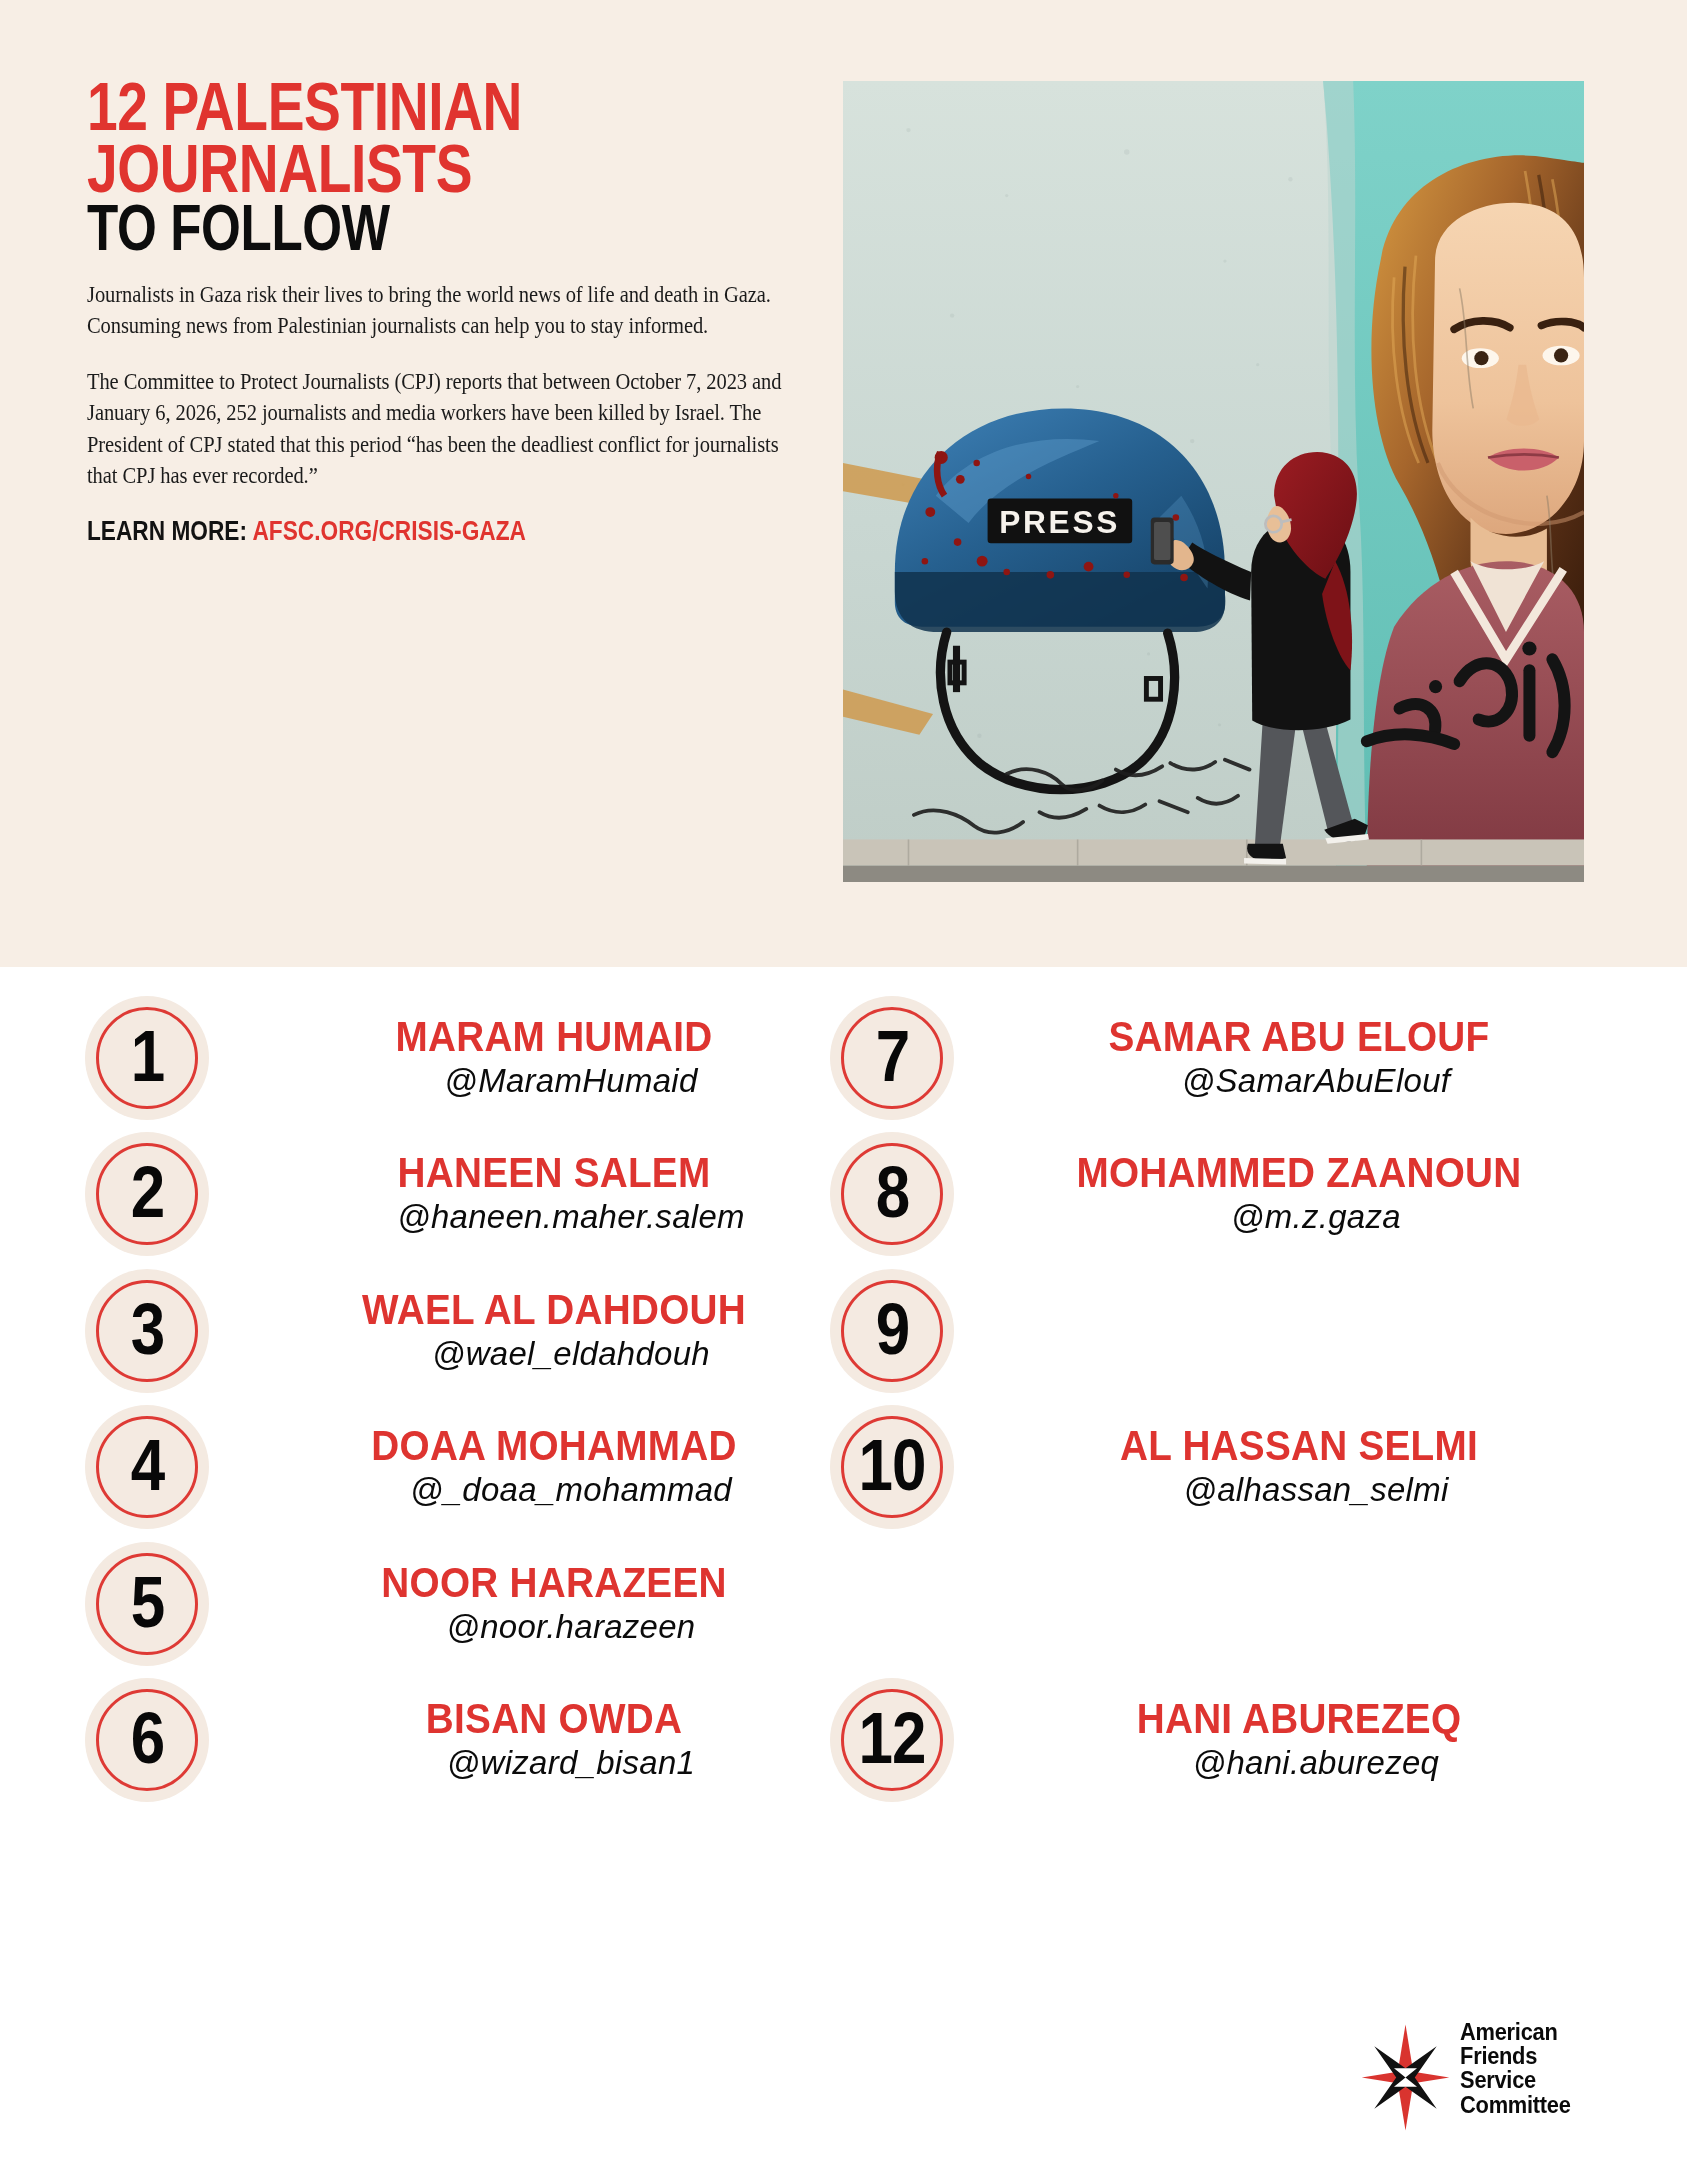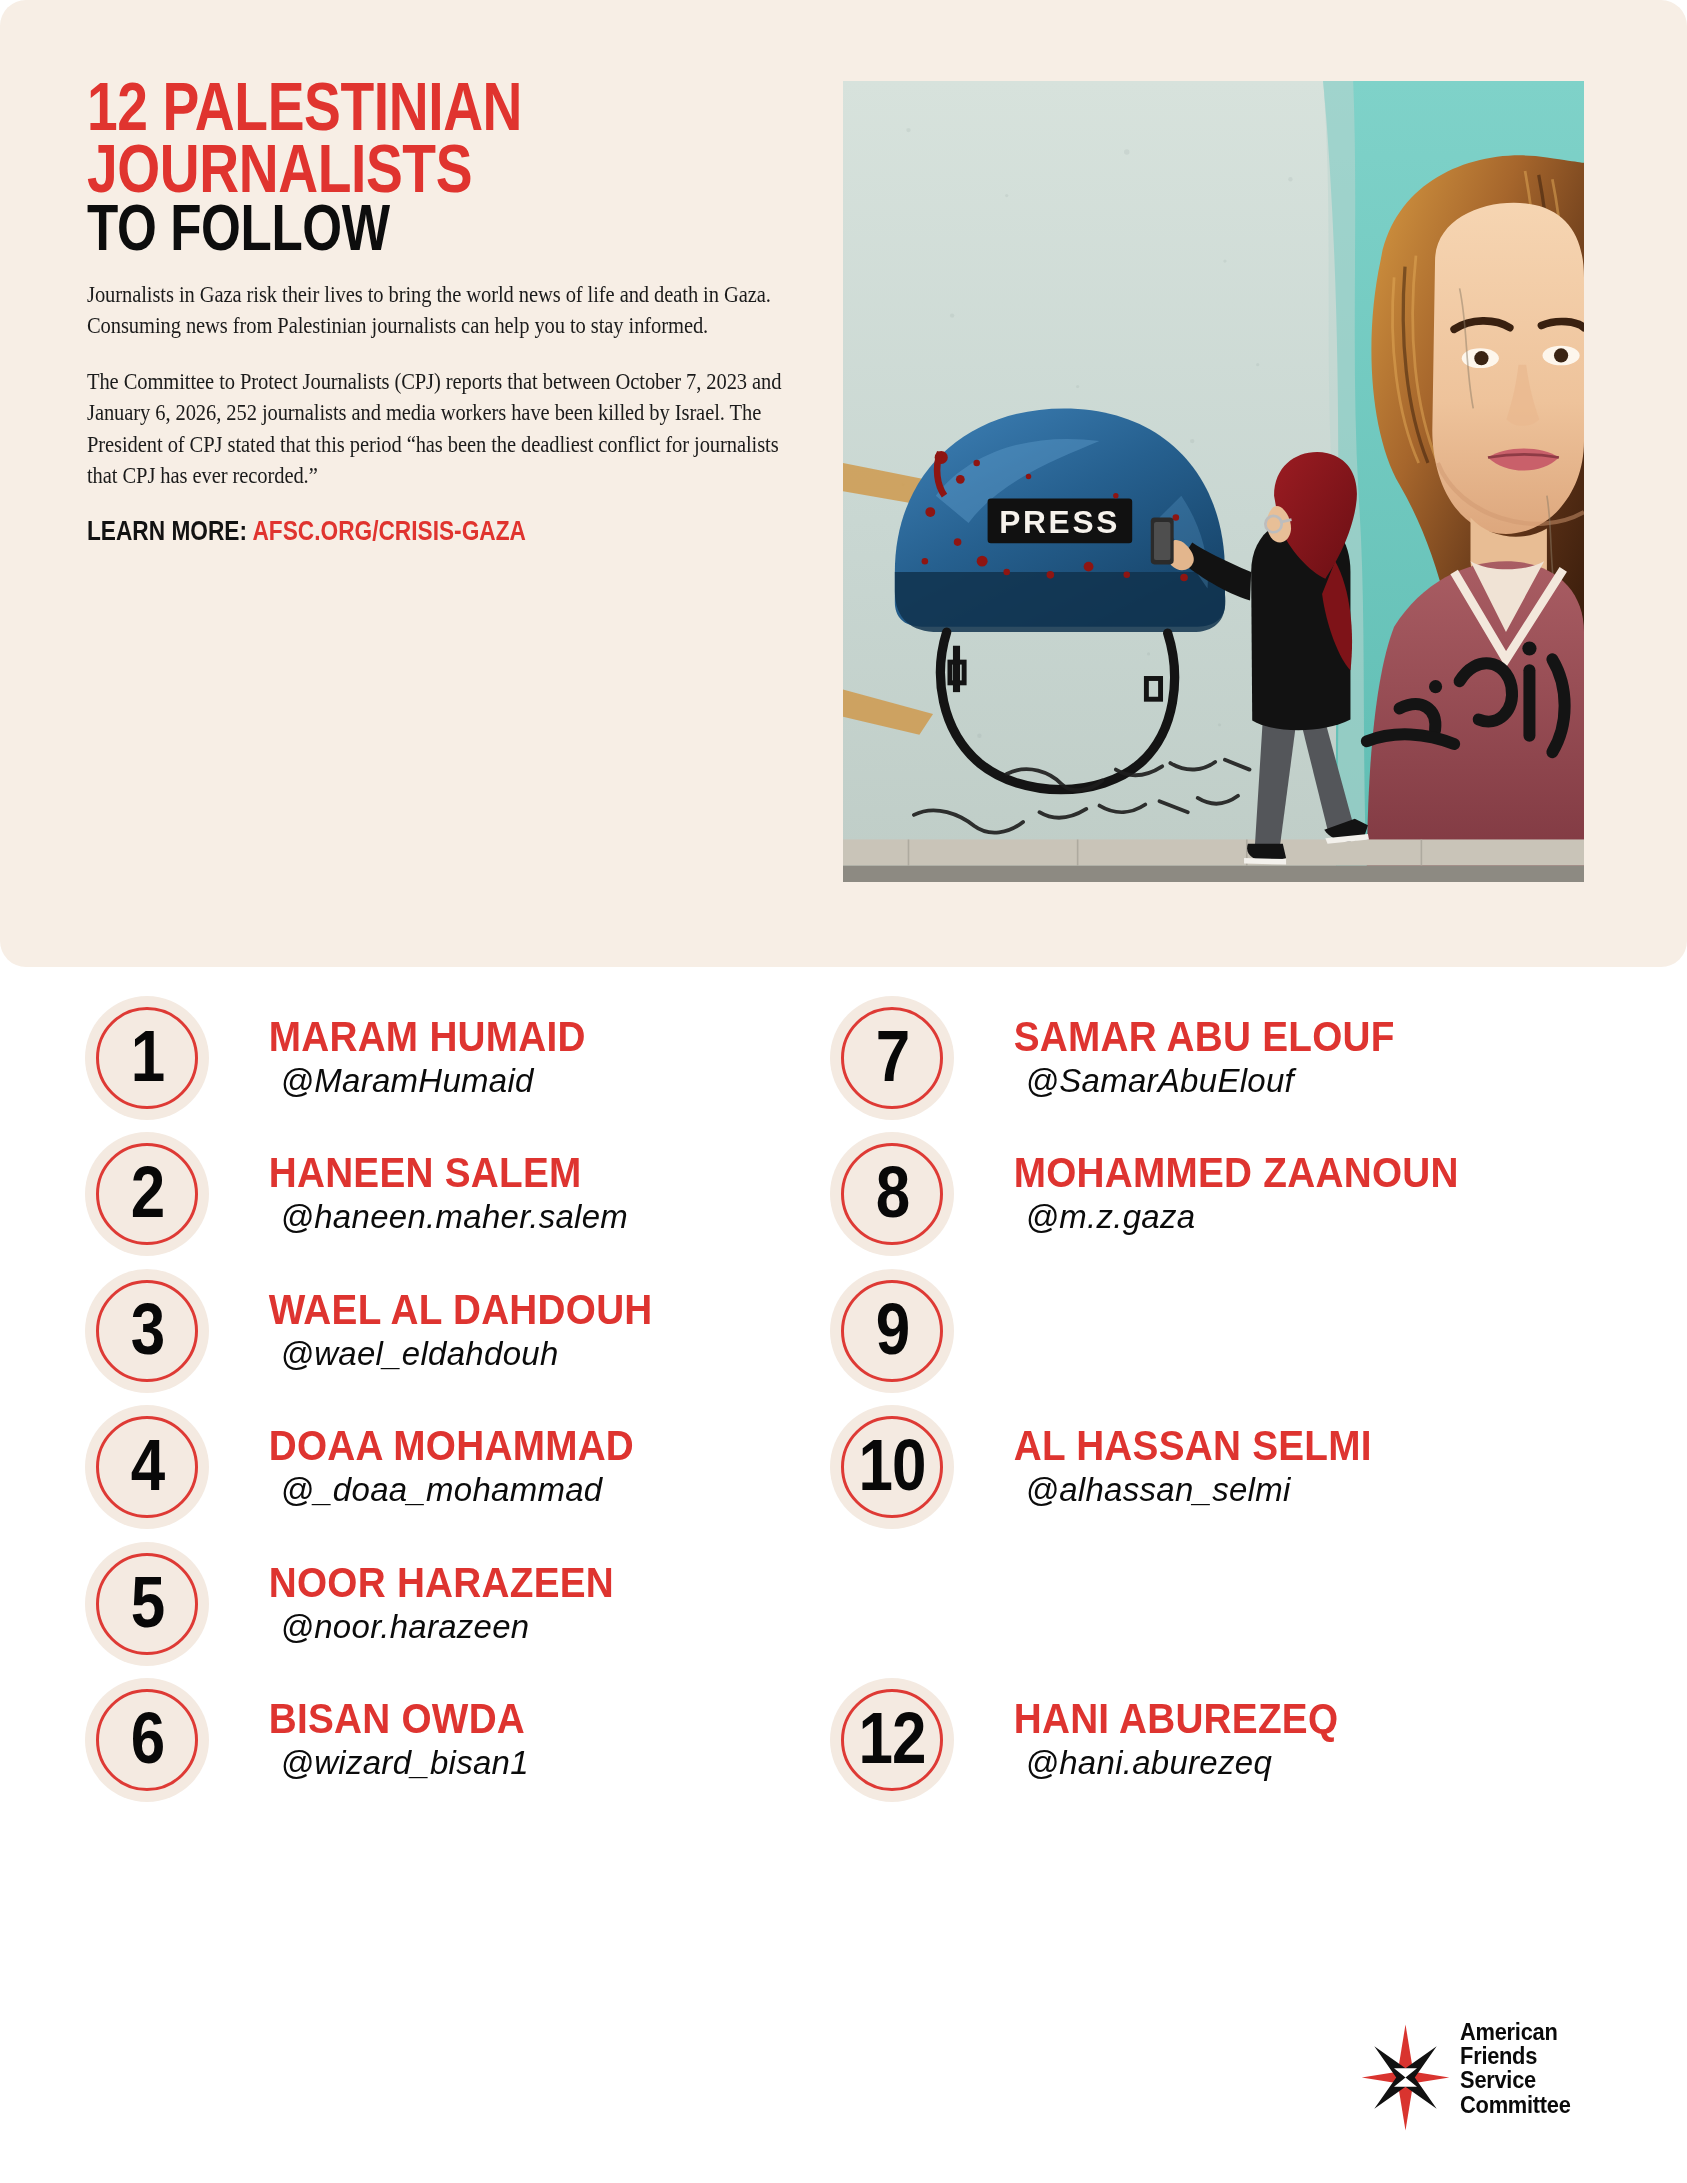--- a/index.html
+++ b/index.html
@@ -16,21 +16,20 @@
     position:relative;
     width:1687px; height:2183px;
     background:#ffffff;
   }
 
   
   #header-band {
     position:absolute; left:0; top:0;
     width:1687px; height:967px;
     background:#F7EEE5;
-    border-radius:26px;
   }
 
   #header-left {
     position:absolute; left:87px; top:76px; width:693px;
   }
 
   .title-block { margin-bottom:21px; }
 
   .title-line {
     font-family:"Liberation Sans Narrow","Liberation Sans",sans-serif;
@@ -131,21 +130,21 @@
     color:#080808;
     transform:scaleX(0.86);
     letter-spacing:-1.1px;
     padding-bottom:3.3px;
   }
 
   .entry-text {
     flex:1 1 auto;
     padding-left:28px;
     padding-bottom:2.2px;
-    text-align:left;
+    text-align:center;
     overflow:visible;
   }
 
   .person-name {
     font-family:"Liberation Sans Narrow","Liberation Sans",sans-serif;
     font-weight:bold;
     font-size:43px;
     line-height:1.02;
     color:#DE3430;
     letter-spacing:0.3px;

